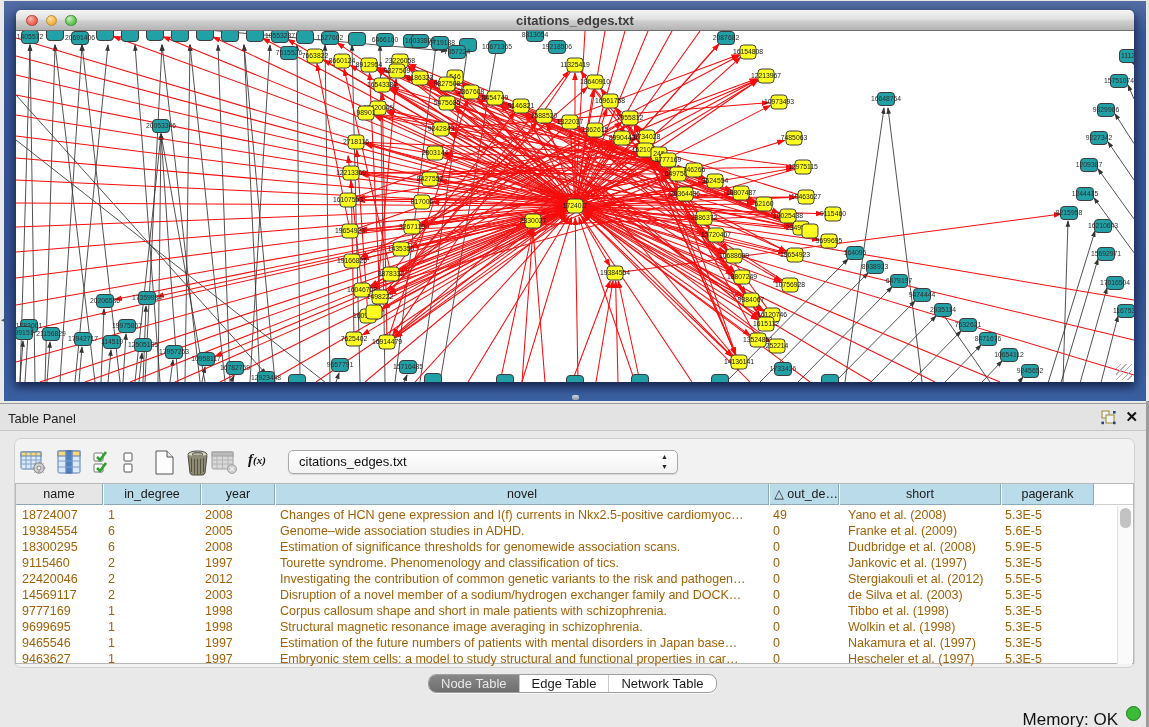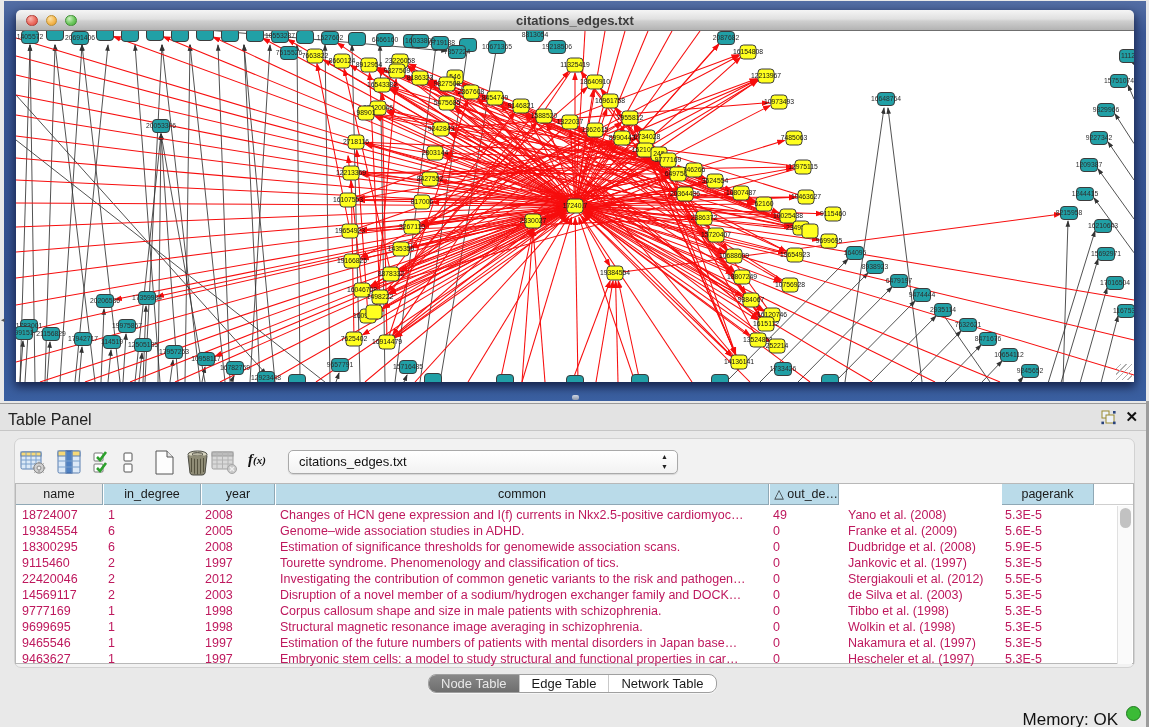--- a/index.html
+++ b/index.html
@@ -11,32 +11,32 @@
 #titlebar{position:absolute;left:0;top:0;width:100%;height:21px;border-radius:5px 5px 0 0;
  background:linear-gradient(180deg,#f5f5f5 0%,#e0e0e0 45%,#cfcfcf 55%,#b3b3b3 100%);
  border-bottom:1px solid #6f6f6f;}
 #titlebar .tl{position:absolute;top:4.5px;width:11.5px;height:11.5px;border-radius:50%;}
 #title{position:absolute;width:100%;text-align:center;top:3px;font-size:13px;font-weight:bold;color:#3c3c3c;}
 #canvas{position:absolute;left:0;top:21px;width:1118px;height:351px;background:#fff;overflow:hidden}
 #grip{position:absolute;right:2px;bottom:2px;width:16px;height:16px;
  background:repeating-linear-gradient(135deg,transparent 0 3px,#b0b0b0 3px 4px);}
 #tpheader{position:absolute;left:0;top:403px;width:1149px;height:28px;background:#e3e3e3;
  border-top:1px solid #9a9a9a;border-bottom:1px solid #c6c6c6;}
-#tpheader .t{position:absolute;left:8px;top:7px;font-size:16px;color:#222}
+#tpheader .t{position:absolute;left:8px;top:7px;font-size:13px;color:#222}
 #tbar{position:absolute;left:14px;top:438px;width:1121px;height:230px;background:#f2f2f2;
  border:1px solid #d2d2d2;border-radius:7px;}
 .ti{position:absolute;top:449px}
 #combo{position:absolute;left:288px;top:450px;width:390px;height:24px;background:linear-gradient(#fff,#f2f2f2);
  border:1px solid #a9a9a9;border-radius:5px;box-shadow:0 1px 1px rgba(0,0,0,0.12);font-size:13px;color:#111;
  line-height:22px;padding-left:10px}
 #combo .ud{position:absolute;right:9px;top:1px;font-size:7px;color:#222;line-height:10px;text-align:center}
 #tablewrap{position:absolute;left:15px;top:483px;width:1119px;height:181px;background:#fff;border:1px solid #b8b8b8;}
 #thead{position:absolute;left:0;top:0;width:1117px;height:21px;background:#fff;font-size:12.5px;color:#1a1a1a}
 #thead div{position:absolute;top:0;height:21px;line-height:21px;text-align:center;border-right:1px solid #8fa8b5;border-bottom:1px solid #8fa8b5;background:#badbe9;white-space:nowrap;overflow:hidden}
-#tbody{position:absolute;left:0;top:23px;width:888px;font-size:12.5px;color:#be185d}
+#tbody{position:absolute;left:0;top:23px;width:888px;font-size:12.5px;color:#a16207}
 .tr{position:relative;height:16px;line-height:16px;white-space:nowrap}
 .tr div{position:absolute;top:0;overflow:hidden}
 .c0{left:6px;width:95px} .c1{left:92px;width:100px} .c2{left:189px;width:80px}
 .c3{left:264px;width:492px} .c4{left:757px;width:68px} .c5{left:832px;width:160px} .c6{left:989px;width:100px}
 #vsb{position:absolute;right:1px;top:22px;width:15px;height:158px;background:#fafafa;border-left:1px solid #e0e0e0}
 #vsb .th{position:absolute;left:2px;top:2px;width:11px;height:20px;background:#c2c2c2;border-radius:6px}
 #tabs{position:absolute;left:428px;top:674px;height:19px;display:flex;font-size:13px;border:1px solid #9f9f9f;border-radius:8px;background:#fff;overflow:hidden;box-shadow:0 1px 0 rgba(255,255,255,0.6)}
 #tabs div{padding:0 12px;line-height:18px;color:#1a1a1a}
 #tabs .sel{background:linear-gradient(#888,#6e6e6e);color:#e8e8e8}
 #tabs .sep{width:1px;padding:0;background:#c9c9c9}
@@ -712,22 +712,23 @@
  <path d="M19 18l4 4 M23 18l-4 4" stroke="#efefef" stroke-width="1.4"></path>
 </svg>
 <div class="ti" style="left:248px;top:451px;font:italic bold 15px 'Liberation Serif',serif;color:#111;">f<span style="font-size:11px">(x)</span></div>
 
 <div id="combo">citations_edges.txt<div class="ud">▲<br>▼</div></div>
 <div id="tablewrap">
   <div id="thead">
     <div style="left:0;width:87px;background:#e6e6e6">name</div>
     <div style="left:88px;width:97px">in_degree</div>
     <div style="left:186px;width:73px">year</div>
-    <div style="left:260px;width:493px">common</div>
+    <div style="left:260px;width:493px">novel</div>
     <div style="left:754px;width:69px;text-align:right;padding-left:4px">△ out_de…</div>
+    <div style="left:824px;width:161px">short</div>
     <div style="left:986px;width:92px">pagerank</div>
     <div style="left:1079px;width:38px;border-right:none;background:#fff;border-bottom:1px solid #cfcfcf"></div>
   </div>
   <div id="tbody">
       <div class="tr">
         <div class="c0">18724007</div>
         <div class="c1">1</div>
         <div class="c2">2008</div>
         <div class="c3">Changes of HCN gene expression and I(f) currents in Nkx2.5-positive cardiomyoc…</div>
         <div class="c4">49</div>
@@ -776,21 +777,21 @@
         <div class="c2">2003</div>
         <div class="c3">Disruption of a novel member of a sodium/hydrogen exchanger family and DOCK…</div>
         <div class="c4">0</div>
         <div class="c5">de Silva et al. (2003)</div>
         <div class="c6">5.3E-5</div>
       </div>
       <div class="tr">
         <div class="c0">9777169</div>
         <div class="c1">1</div>
         <div class="c2">1998</div>
-        <div class="c3">Corpus callosum shape and size in male patients with schizophrenia.</div>
+        <div class="c3">Corpus callosum shape and short in male patients with schizophrenia.</div>
         <div class="c4">0</div>
         <div class="c5">Tibbo et al. (1998)</div>
         <div class="c6">5.3E-5</div>
       </div>
       <div class="tr">
         <div class="c0">9699695</div>
         <div class="c1">1</div>
         <div class="c2">1998</div>
         <div class="c3">Structural magnetic resonance image averaging in schizophrenia.</div>
         <div class="c4">0</div>

